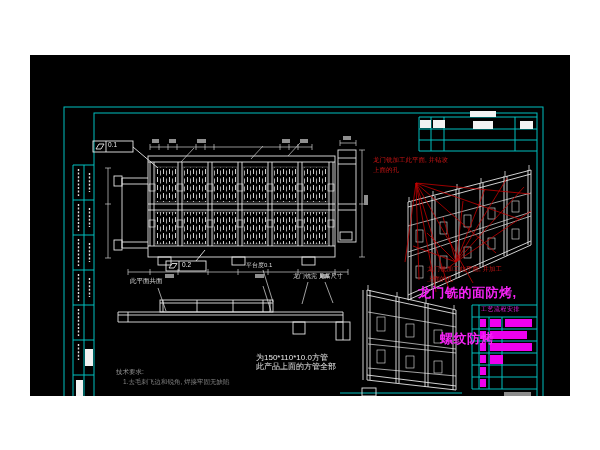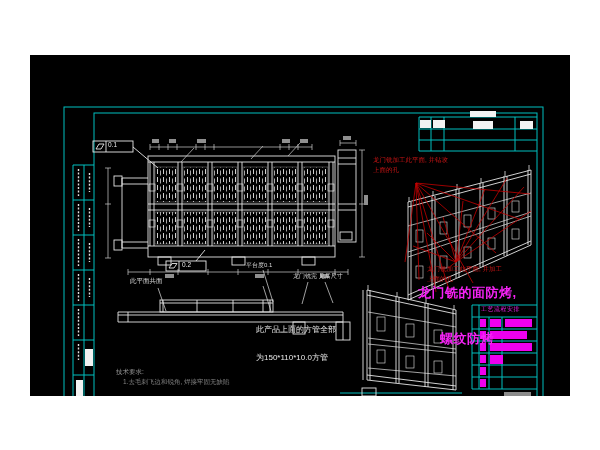--- a/index.html
+++ b/index.html
@@ -226,21 +226,21 @@
     </g>
     <rect x="504" y="392" width="27" height="4" fill="#8b8b8b"></rect>
   </g>
 </svg>
 
   <div class="lbl fcf" style="left:108px;top:142px;">0.1</div>
   <div class="lbl fcf" style="left:182px;top:262px;">0.2</div>
   <div class="lbl w65" style="left:130px;top:278px;">此平面共面</div>
   <div class="lbl w6" style="left:246px;top:262px;">平台度0.1</div>
   <div class="lbl w6" style="left:293px;top:273px;">龙门铣完 见后尺寸</div>
-  <div class="lbl w8" style="left:256px;top:326px;text-align:right;">此产品上面的方管全部</div>
+  <div class="lbl w8" style="left:256px;top:363px;text-align:right;">此产品上面的方管全部</div>
   <div class="lbl w8" style="left:256px;top:354px;">为150*110*10.0方管</div>
   <div class="lbl r65" style="left:373px;top:157px;">龙门铣加工此平面, 并钻攻</div>
   <div class="lbl r65" style="left:373px;top:167px;">上面的孔</div>
   <div class="lbl r65" style="left:427px;top:266px;">龙门铣加工此平面, 并加工</div>
   <div class="lbl r65" style="left:427px;top:276px;">上面的孔</div>
   <div class="lbl m11" style="left:418px;top:286px;">龙门铣的面防烤,</div>
   <div class="lbl m11" style="left:440px;top:300px;margin-top:32px;">螺纹防烤</div>
   <div class="lbl g65" style="left:116px;top:369px;">技术要求:</div>
   <div class="lbl g65" style="left:123px;top:379px;color:#858585;">1.去毛刺飞边和锐角, 焊接牢固无缺陷</div>
   <div class="lbl m6" style="left:481px;top:306px;">工艺流程安排</div>

